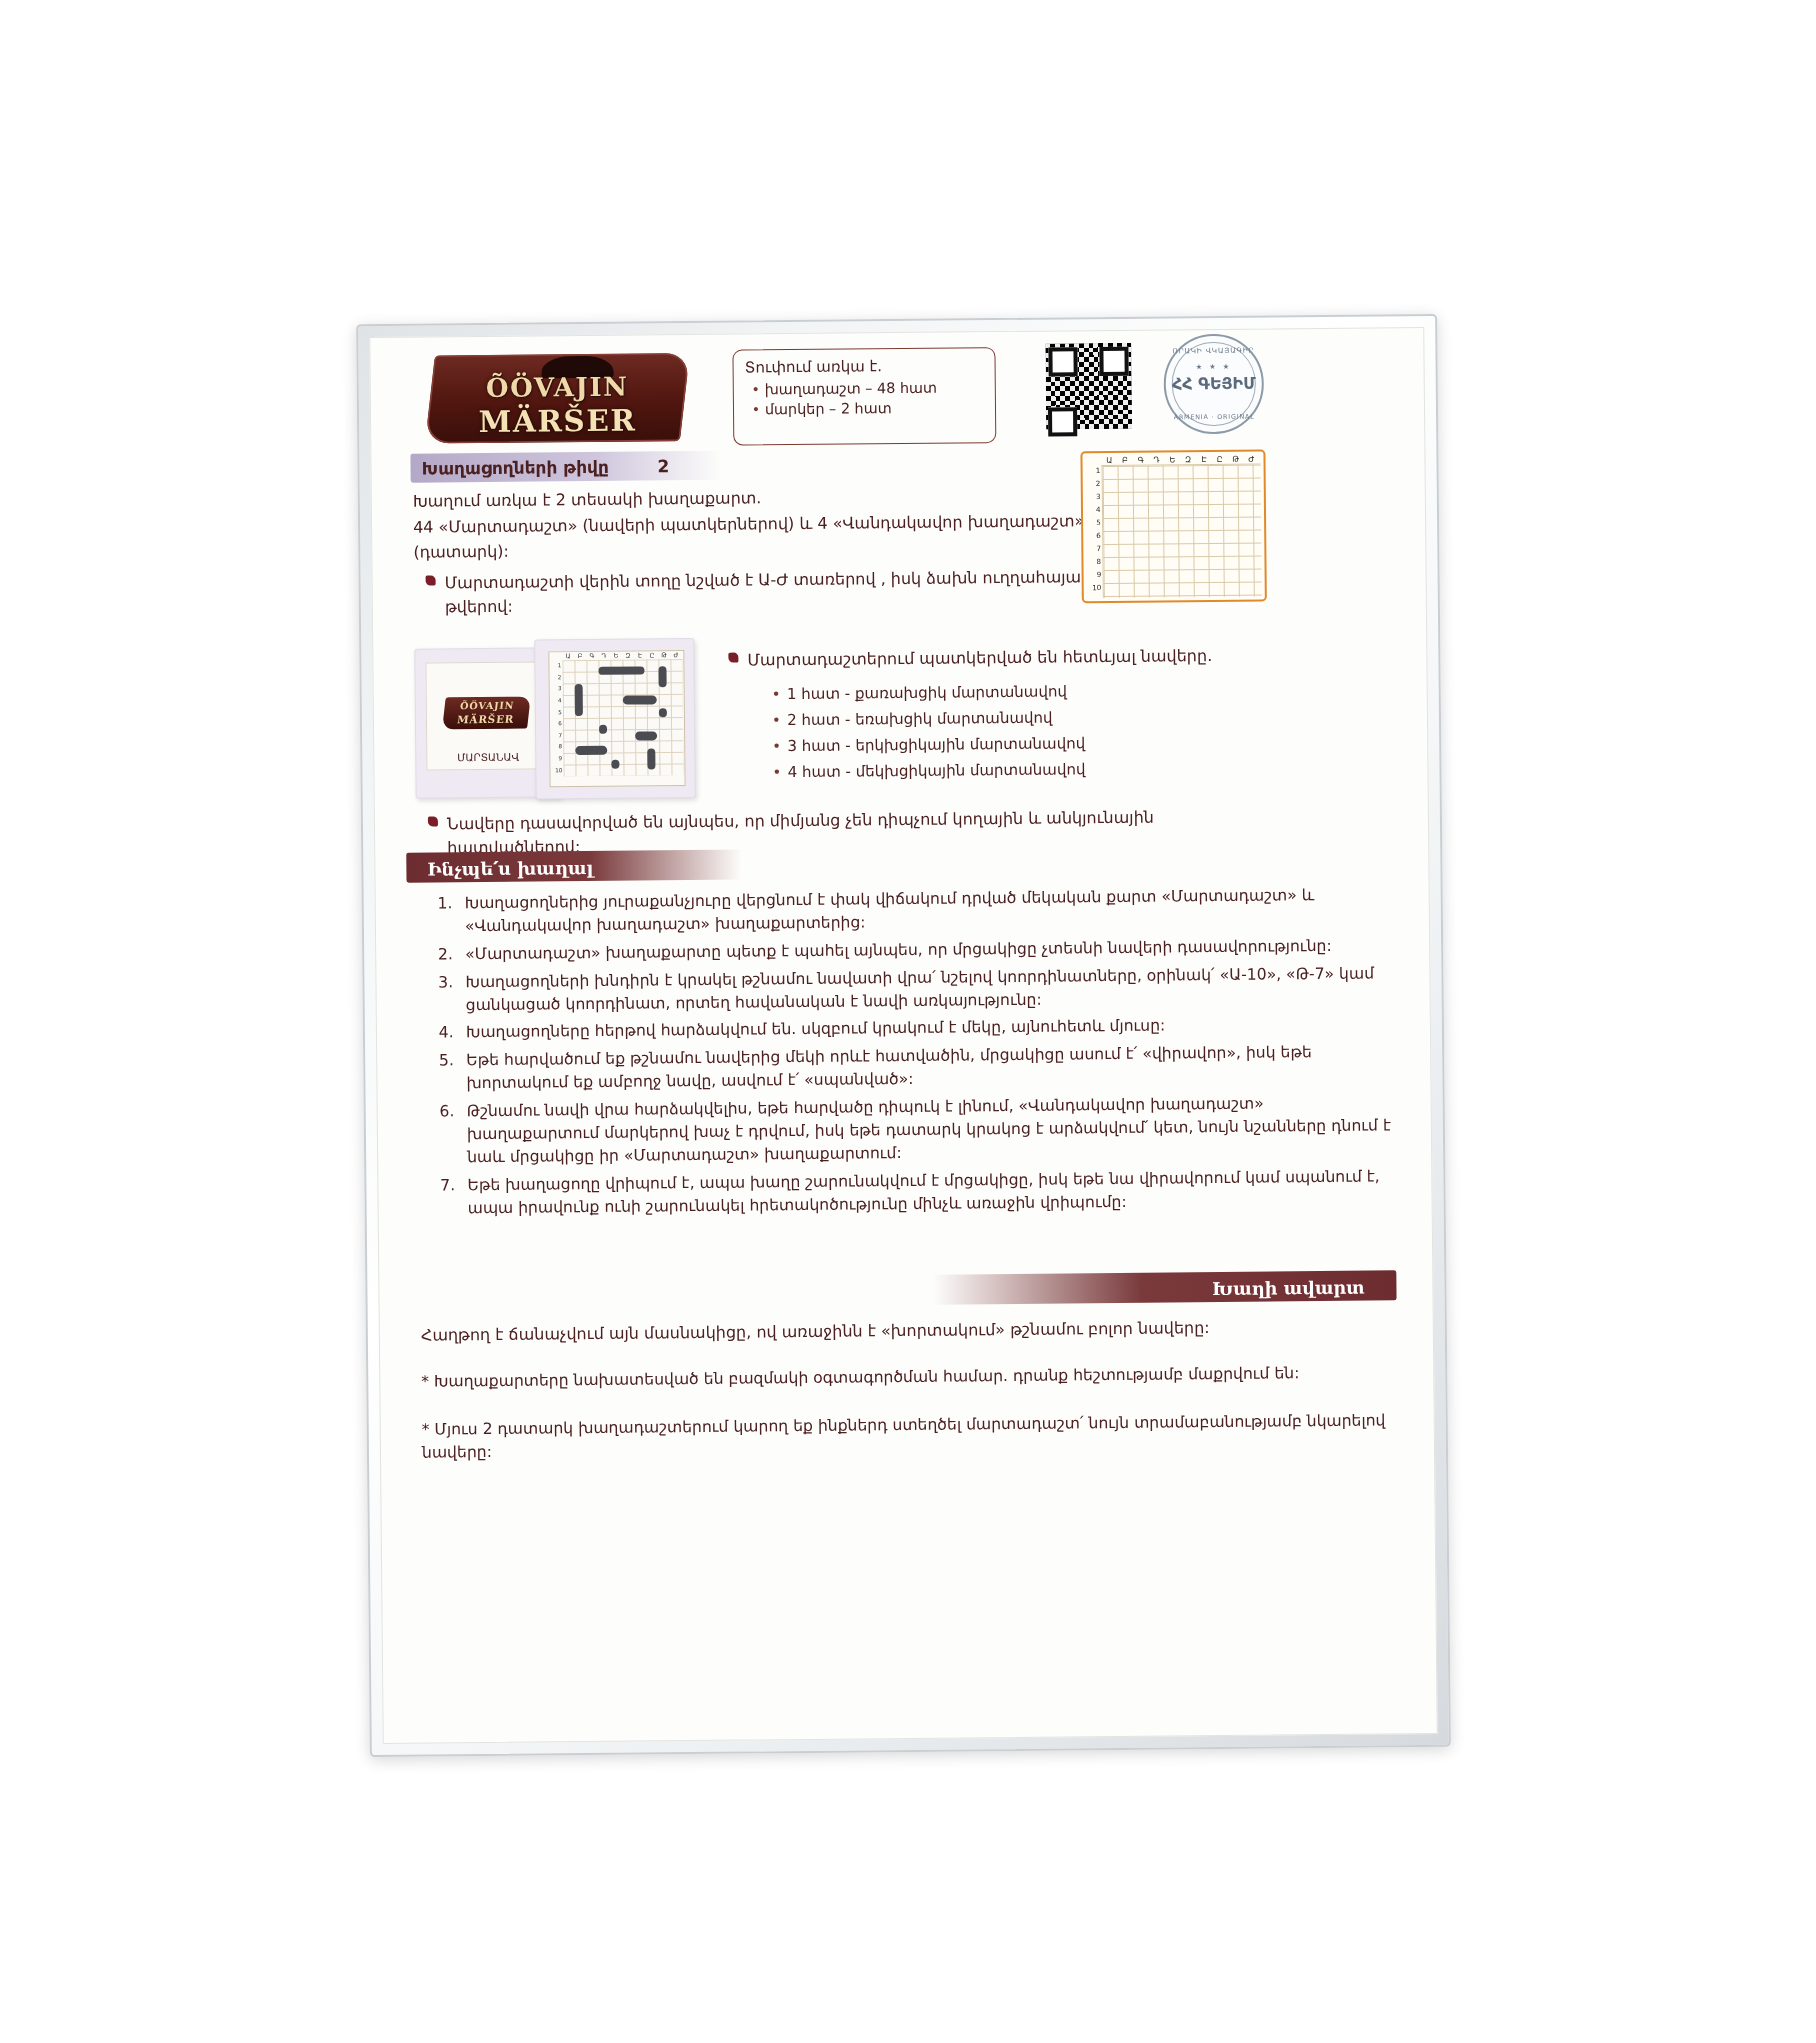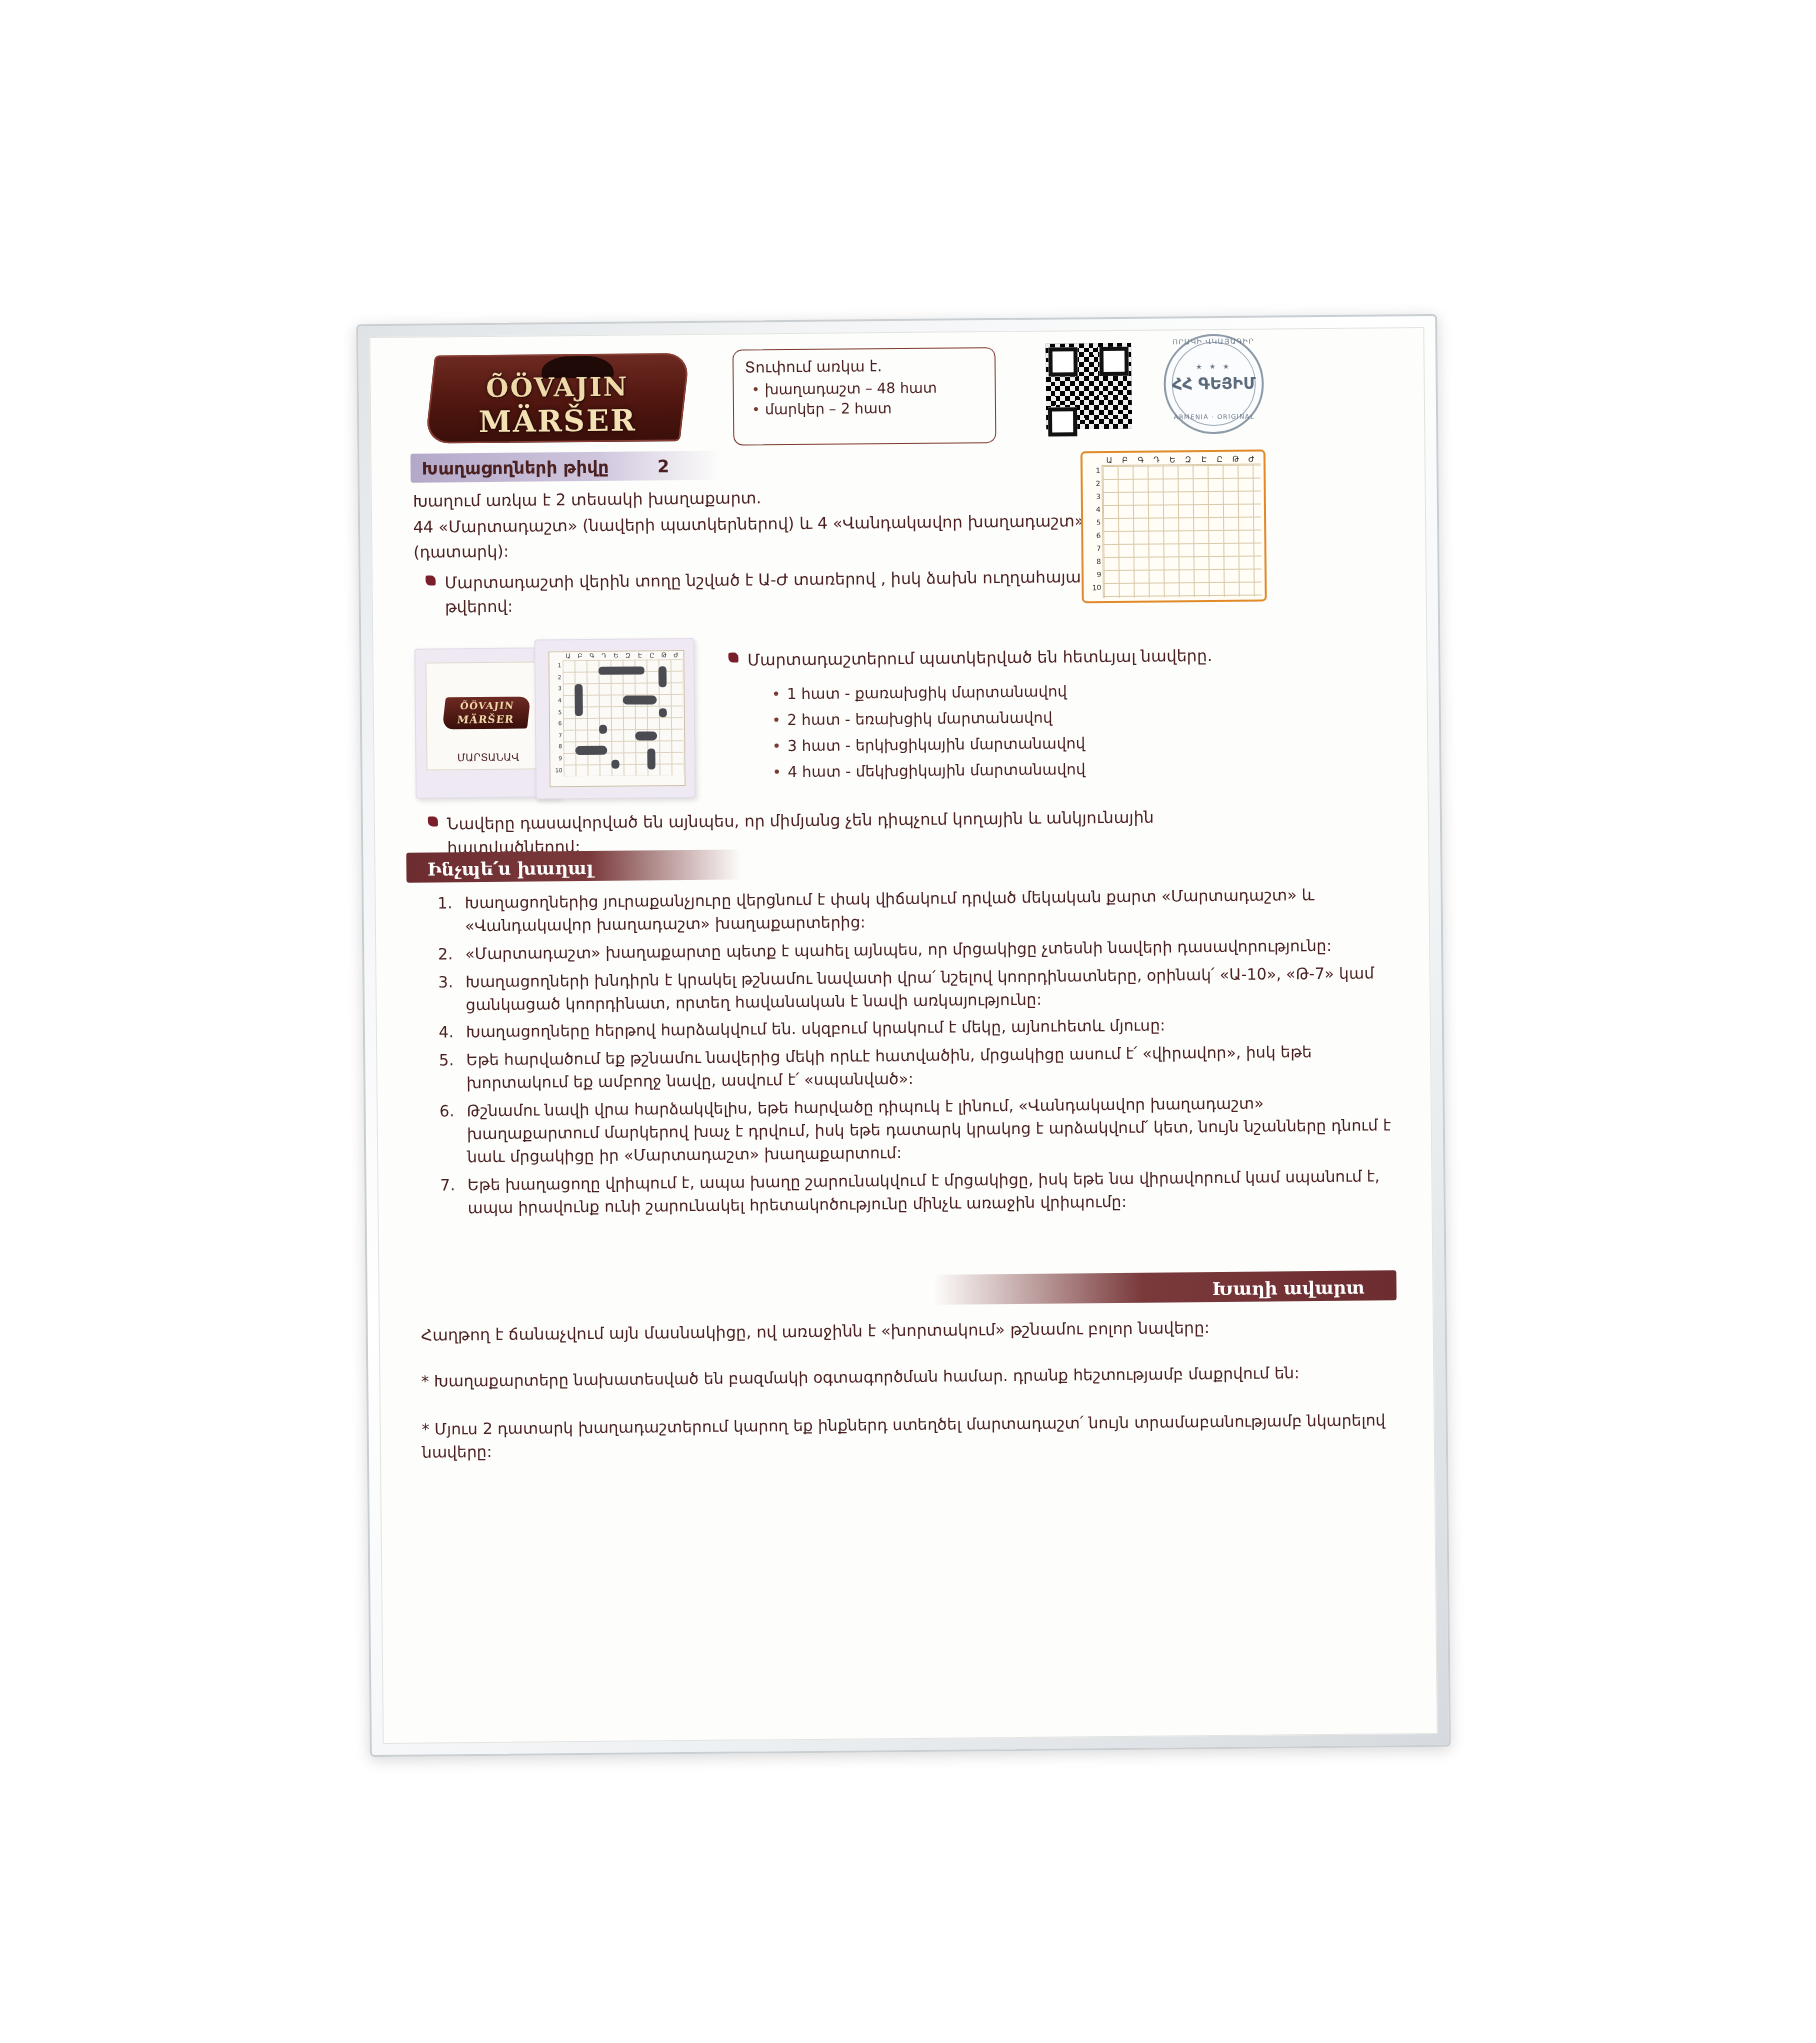--- a/index.html
+++ b/index.html
@@ -149,21 +149,21 @@
     border: 2.4px solid #8d9aa8;
     background: #fbfcfd;
     color: #6d7b8b;
     text-align: center;
   }
   .stamp-inner {
     position:absolute; inset:6.4px;
     border-radius:50%;
     border:0.8px solid #9fabb8;
   }
-  .stamp-top { position:absolute; top:1px; width:100%; font-size:7.2px; letter-spacing:0.8px; }
+  .stamp-top { position:absolute; top:10px; width:100%; font-size:7.2px; letter-spacing:0.8px; }
   .stamp-mid { position:absolute; top:38px; width:100%; font-size:16px; font-weight:bold; color:#5c6b7c;}
   .stamp-bot { position:absolute; bottom:11.2px; width:100%; font-size:6.4px; letter-spacing:0.8px;}
   .stamp-stars { position:absolute; top:26px; width:100%; font-size:7.2px; letter-spacing:2.4px;}
 
   
   .players {
     position: absolute;
     left: 44px;
     top: 120px;
     width: 311px;

